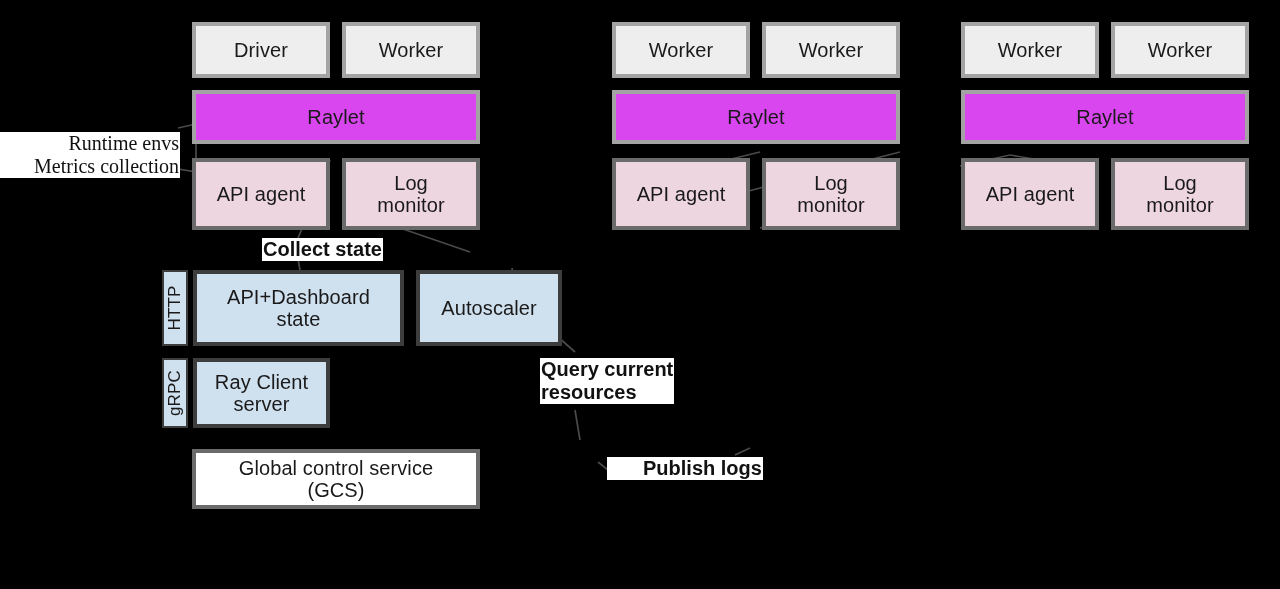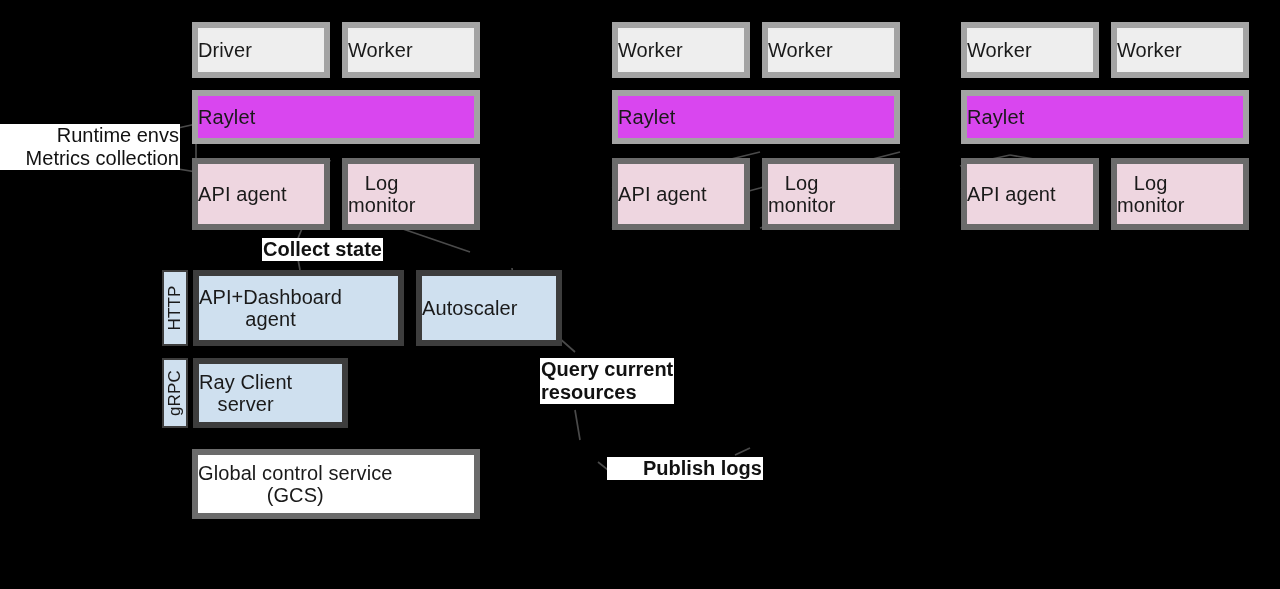--- a/index.html
+++ b/index.html
@@ -20,23 +20,24 @@
     position: absolute;
     left: 0; top: 0;
     width: 1280px;
     height: 589px;
     pointer-events: none;
     z-index: 1;
   }
   .box {
     position: absolute;
     box-sizing: border-box;
-    border: 6px solid #a3a3a3;
+    border: 4px solid #a3a3a3;
     display: flex;
     align-items: center;
+    justify-content: center;
     text-align: center;
     color: #1a1a1a;
     font-size: 20px;
     line-height: 1.12;
     letter-spacing: 0.1px;
     z-index: 2;
   }
   .box.gray   { background: #eeeeee; }
   .box.white  { background: #d946ef; }
   .box.pink   { background: #eed6e0; border-color: #6b6b6b; }
@@ -158,40 +159,40 @@
   <div class="box pink" style="left:1111px; top:158px; width:138px; height:72px;">
     <span class="box-lbl">Log
 monitor</span>
   </div>
 
   <div class="sidetab" style="left:162px; top:270px; width:26px; height:76px;">
     <span>HTTP</span>
   </div>
   <div class="box blue" style="left:193px; top:270px; width:211px; height:76px;">
     <span class="box-lbl">API+Dashboard
-agent</span>
+state</span>
   </div>
   <div class="box blue" style="left:416px; top:270px; width:146px; height:76px;">
     <span class="box-lbl">Autoscaler</span>
   </div>
 
   <div class="sidetab" style="left:162px; top:358px; width:26px; height:70px;">
     <span>gRPC</span>
   </div>
-  <div class="box blue" style="left:193px; top:358px; width:155px; height:70px;">
+  <div class="box blue" style="left:193px; top:358px; width:137px; height:70px;">
     <span class="box-lbl">Ray Client
 server</span>
   </div>
 
-  <div class="box plain" style="left:192px; top:449px; width:288px; height:70px;">
+  <div class="box plain" style="left:192px; top:449px; width:288px; height:60px;">
     <span class="box-lbl">Global control service
 (GCS)</span>
   </div>
 
-  <div class="wlabel right" style="left:0px; top:124px; width:178px;">Runtime envs
+  <div class="wlabel right" style="left:0px; top:132px; width:178px;font-family:Liberation Serif, serif;">Runtime envs
 Metrics collection</div>
 
   <div class="wlabel left" style="left:262px; top:238px;">Collect state</div>
 
   <div class="wlabel left" style="left:540px; top:358px;">Query current
 resources</div>
 
   <div class="wlabel left" style="left:607px; top:457px;padding-left:36px;">Publish logs</div>
 
 </div>

